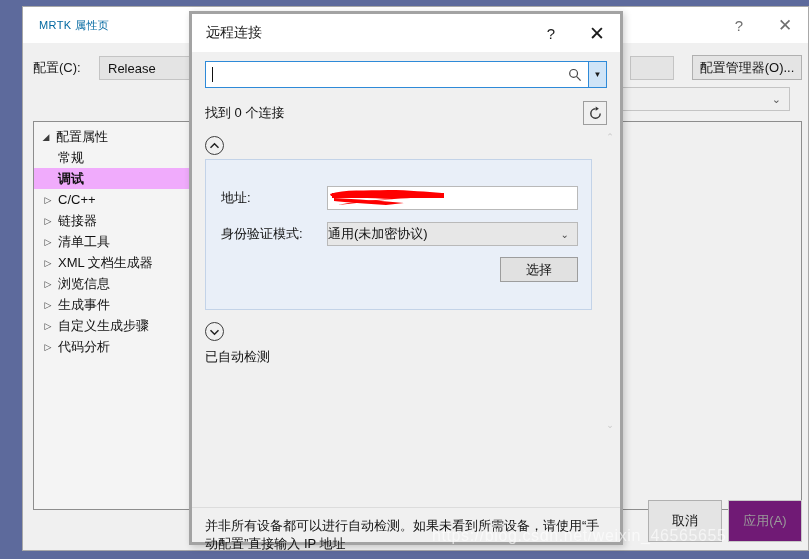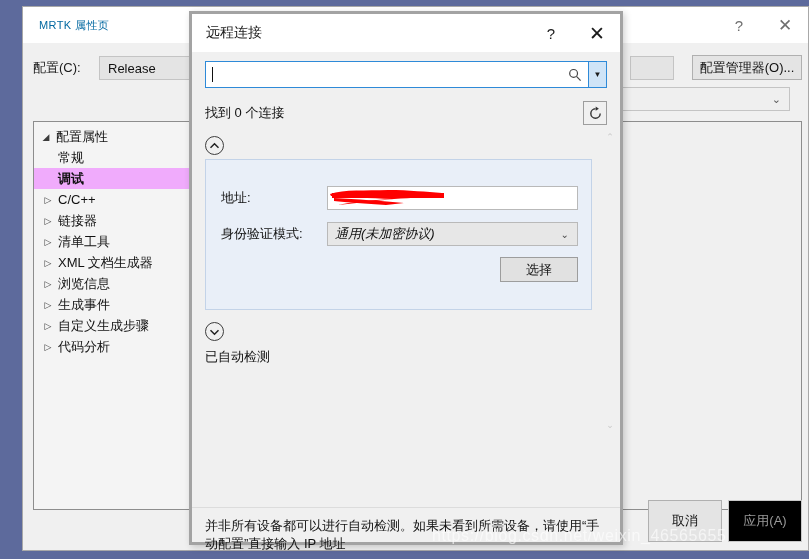--- a/index.html
+++ b/index.html
@@ -204,21 +204,21 @@
     height: 42px;
     background: #e4e4e4;
     border: 1px solid #b0b0b0;
     box-sizing: border-box;
     font-size: 13px;
     display: flex;
     align-items: center;
     justify-content: center;
     color: #111;
   }
-  .bg-btn.disabled { color: #9a9a9a; border-color: #c8c8c8; background: #000000; }
+  .bg-btn.disabled { color: #9a9a9a; border-color: #c8c8c8; background: #701a75; }
 
   
   .dialog {
     position: absolute;
     left: 189px;
     top: 11px;
     width: 434px;
     height: 534px;
     background: #f0f0f0;
     border: 3px solid #a3a3a3;
@@ -419,25 +419,24 @@
     position: relative;
   }
   .auth-select {
     flex: 1;
     height: 24px;
     background: #e7e7e7;
     border: 1px solid #b9b9b9;
     box-sizing: border-box;
     display: flex;
     align-items: center;
-    padding-left: 7px;
+    padding-left: 0;
     font-size: 13px;
     color: #111;
     position: relative;
-    font-style: italic;
   }
   .auth-select .chev {
     position: absolute;
     right: 8px;
     top: 50%;
     transform: translateY(-50%);
     color: #4a4a4a;
     font-size: 10px;
   }
   .select-btn {

